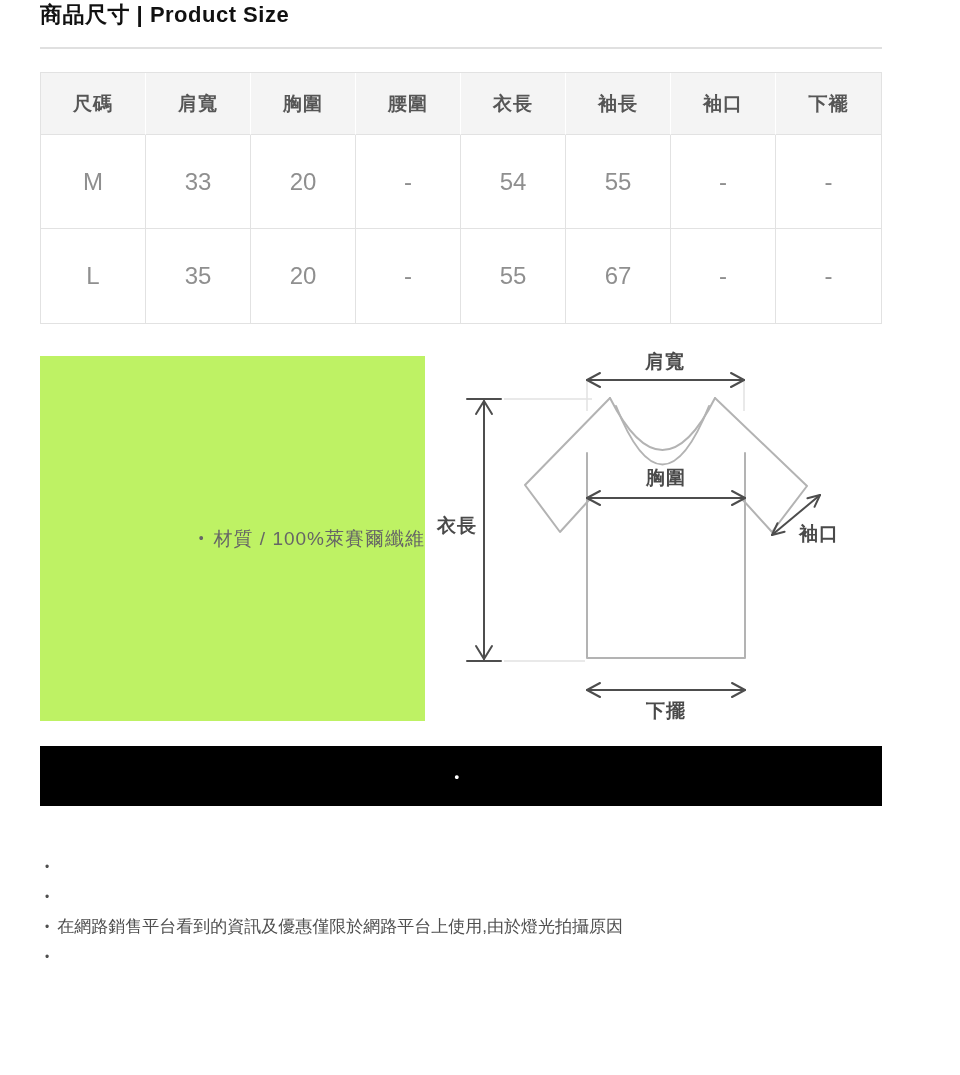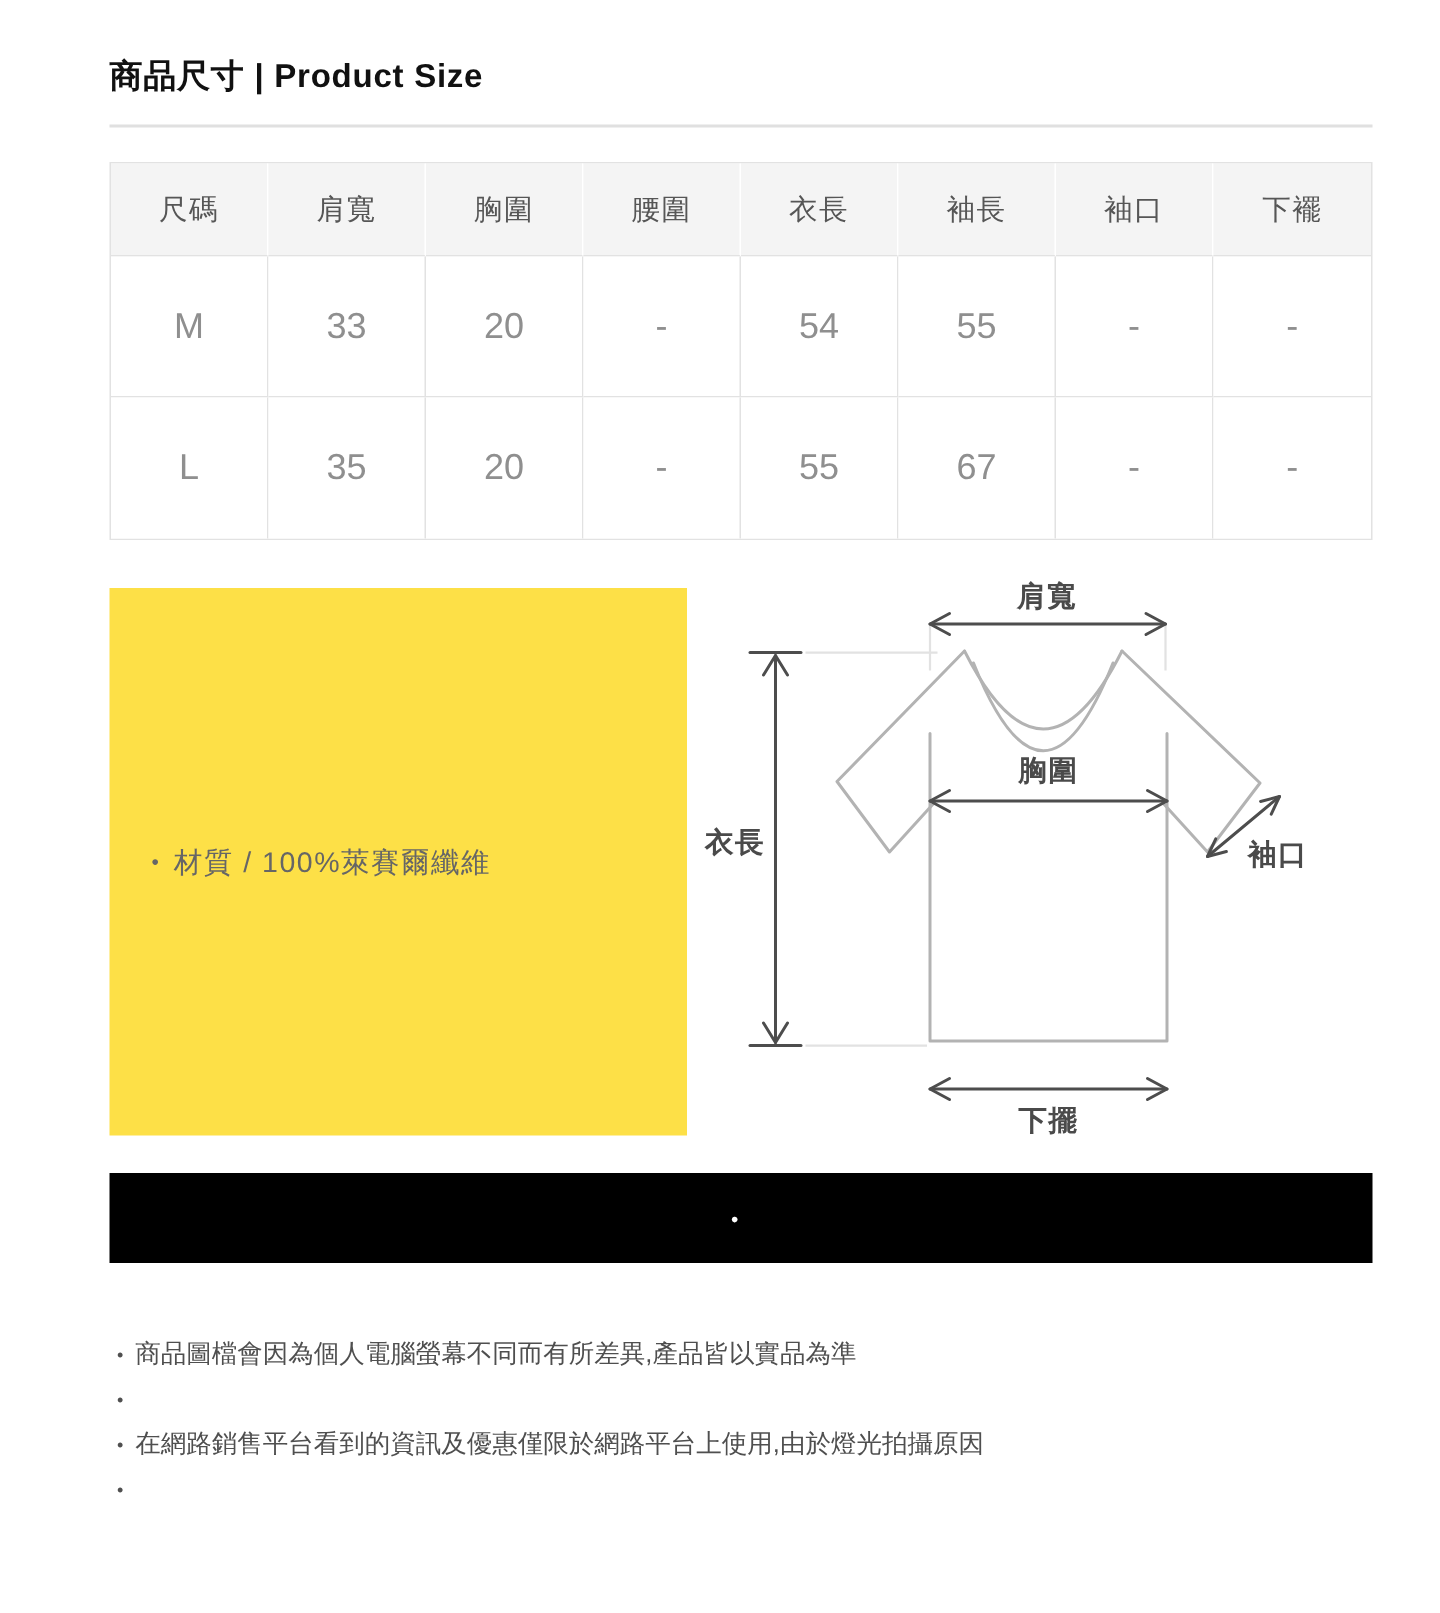--- a/index.html
+++ b/index.html
@@ -6,22 +6,21 @@
   html, body { background: #ffffff; }
   body {
     width: 960px;
     height: 1075px;
     font-family: "Liberation Sans", "DejaVu Sans", sans-serif;
     color: #1a1a1a;
     overflow: hidden;
   }
   .page {
     width: 842px;
-    margin-left: 73px;
-    padding-top: 36px;
+    margin-left: 40px;
   }
   
   .page-title {
     font-size: 22px;
     font-weight: 600;
     color: #111111;
     letter-spacing: 0.5px;
   }
   .title-divider {
     margin-top: 17px;
@@ -33,21 +32,21 @@
     width: 842px;
     border-collapse: separate;
     border-spacing: 0;
     border: 1px solid #e2e2e2;
     table-layout: fixed;
   }
   table.size-table th {
     height: 62px;
     background: #f4f4f4;
     font-size: 19px;
-    font-weight: 400;
+    font-weight: 700;
     color: #565656;
     text-align: center;
     border-right: 1px solid #ffffff;
     border-bottom: 1px solid #e2e2e2;
     letter-spacing: 1px;
   }
   table.size-table th:last-child { border-right: none; }
   table.size-table td {
     height: 94px;
     font-size: 24px;
@@ -61,23 +60,24 @@
   table.size-table tr:last-child td { border-bottom: none; }
   
   .info-row {
     margin-top: 32px;
     display: flex;
     align-items: flex-start;
   }
   .material-box {
     width: 422px;
     height: 365px;
-    background: #fde047;
+    background: #bef264;
     display: flex;
     align-items: center;
+    justify-content: flex-end;
   }
   .material-line {
     padding-left: 28px;
     font-size: 19px;
     color: #666666;
     letter-spacing: 1px;
   }
   .material-line .bullet {
     font-size: 14px;
     margin-right: 9px;
@@ -247,21 +247,20 @@
     </div>
   </div>
 
   <div class="banner">
     <span class="bullet">•</span>
   </div>
 
   <ul class="notes">
     <li>
       <span class="bullet">•</span>
-        <span>商品圖檔會因為個人電腦螢幕不同而有所差異,產品皆以實品為準</span>
     </li>
     <li>
       <span class="bullet">•</span>
     </li>
     <li>
       <span class="bullet">•</span>
         <span>在網路銷售平台看到的資訊及優惠僅限於網路平台上使用,由於燈光拍攝原因</span>
     </li>
     <li>
       <span class="bullet">•</span>

